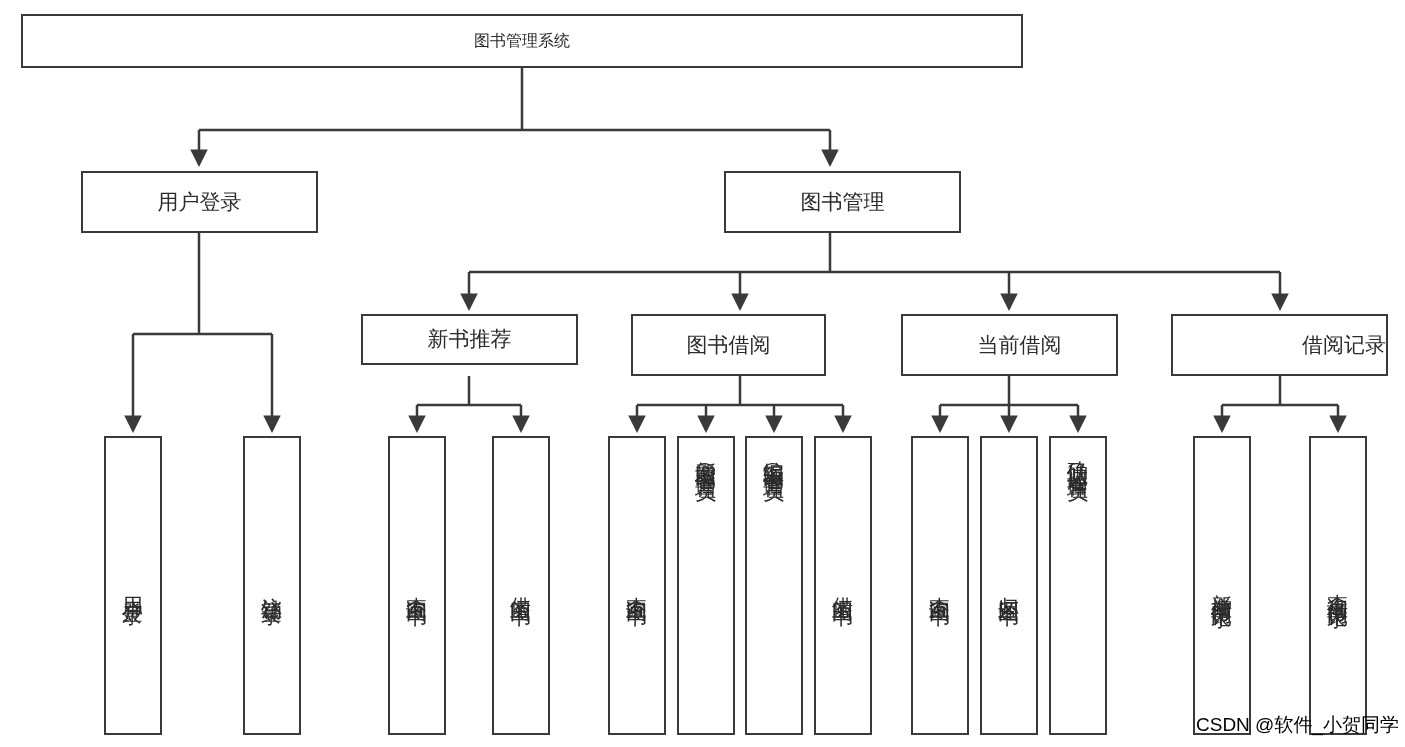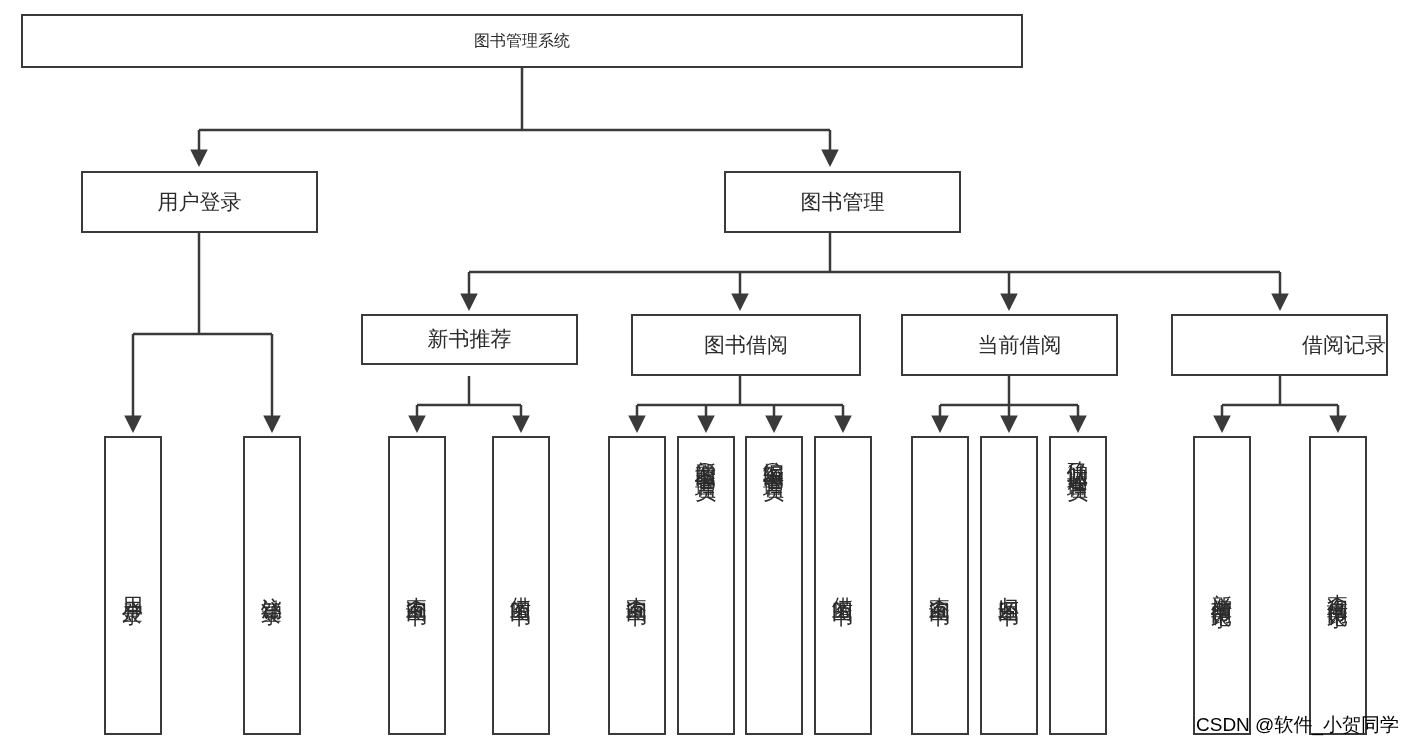--- a/index.html
+++ b/index.html
@@ -135,21 +135,21 @@
   <div class="node horiz" style="left:81px; top:171px; width:237px; height:62px;">
     <span class="label">用户登录</span>
   </div>
   <div class="node horiz" style="left:711px; top:171px; width:237px; height:62px;margin-left:13px;">
     <span class="label">图书管理</span>
   </div>
 
   <div class="node horiz" style="left:361px; top:314px; width:217px; height:51px;">
     <span class="label">新书推荐</span>
   </div>
-  <div class="node horiz" style="left:631px; top:314px; width:230px; height:62px;">
+  <div class="node horiz" style="left:631px; top:314px; width:195px; height:62px;">
     <span class="label">图书借阅</span>
   </div>
   <div class="node horiz" style="left:901px; top:314px; width:217px; height:62px;padding-left:20px;">
     <span class="label">当前借阅</span>
   </div>
   <div class="node horiz" style="left:1171px; top:314px; width:217px; height:62px;justify-content:flex-end;">
     <span class="label">借阅记录</span>
   </div>
 
   <div class="node vert centered" style="left:104px; top:436px; width:58px; height:299px;">

